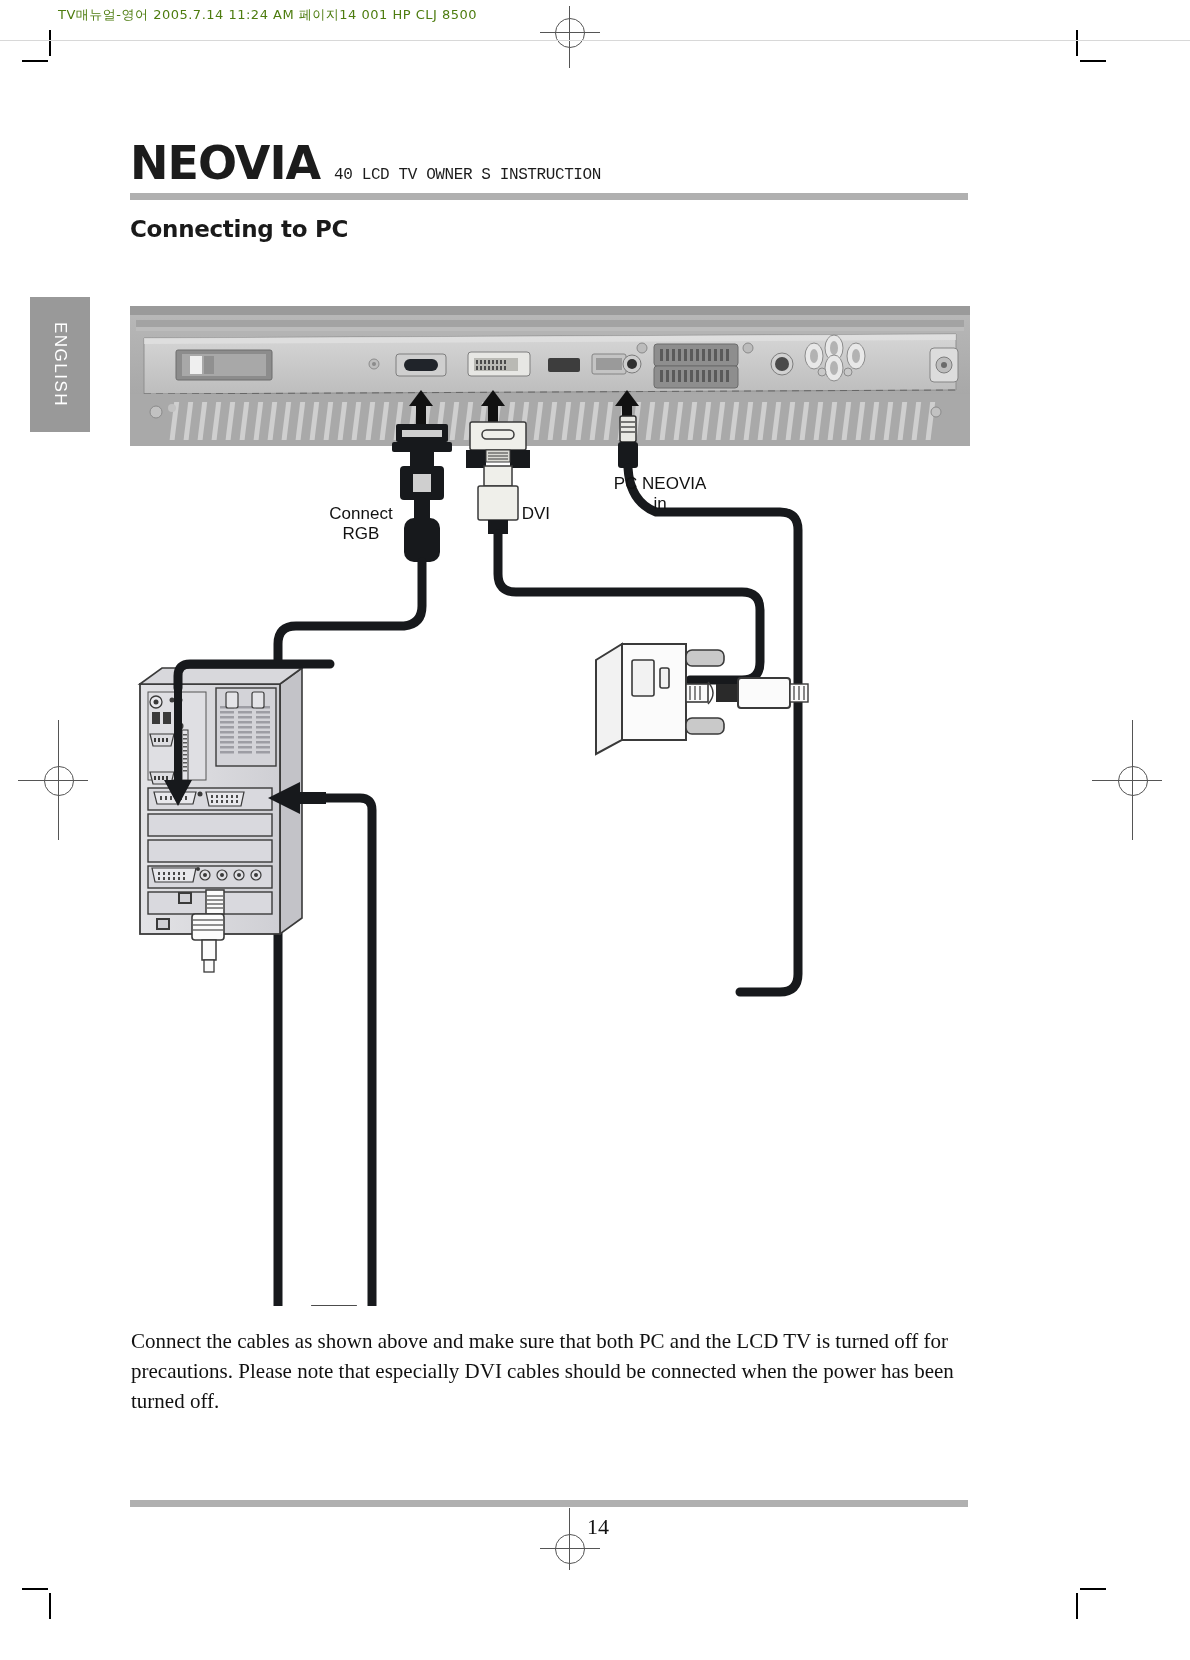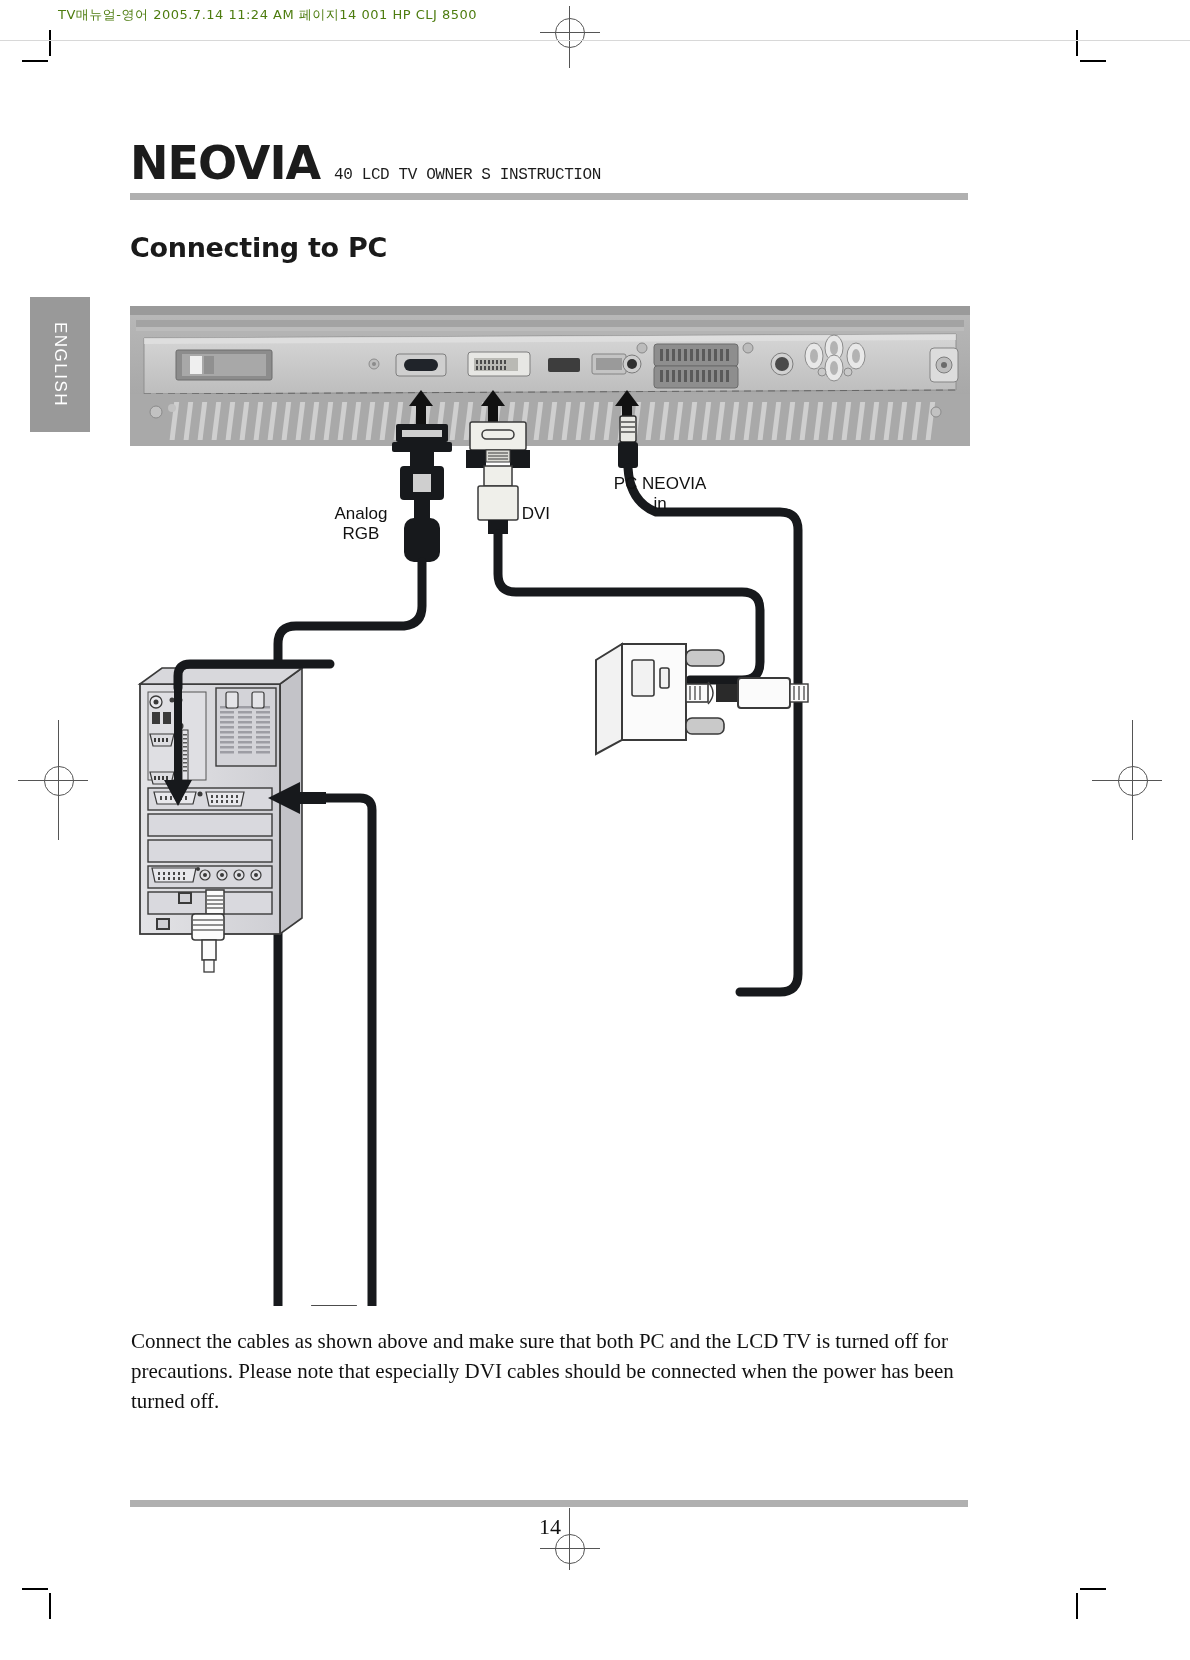--- a/index.html
+++ b/index.html
@@ -32,39 +32,39 @@
     font-weight:bold;font-size:46px;letter-spacing:-1px;color:#1c1c1c;line-height:1;
   }
   .brandsub{
     font-family:Liberation Mono, monospace;
     font-size:16px;color:#1c1c1c;margin-left:14px;letter-spacing:-.4px;white-space:nowrap;
   }
   .rule-top{position:absolute;left:130px;top:193px;width:838px;height:7px;background:#b0b0b0;}
   .rule-bottom{position:absolute;left:130px;top:1500px;width:838px;height:7px;background:#b0b0b0;}
 
   .h1{
-    position:absolute;left:130px;top:232px;
+    position:absolute;left:130px;top:216px;
     font-family:"DejaVu Sans", sans-serif;
-    font-weight:bold;font-size:27px;letter-spacing:-.3px;color:#1a1a1a;
+    font-weight:bold;font-size:23px;letter-spacing:-.3px;color:#1a1a1a;
   }
 
   .langtab{
     position:absolute;left:30px;top:297px;width:60px;height:135px;background:#999999;
   }
   .langtab span{
     position:absolute;left:0;top:0;width:135px;height:60px;
     transform:rotate(90deg);transform-origin:30px 30px;
     color:#fff;font-size:17px;letter-spacing:1.5px;
     display:flex;align-items:center;justify-content:center;
     font-family:"Liberation Sans", sans-serif;
   }
 
   .pagenum{
     position:absolute;left:0;top:1514px;width:1100px;text-align:center;
-    font-family:"Liberation Serif", serif;font-size:22px;color:#111;
+    font-family:"Liberation Serif", serif;font-size:22px;color:#111;padding-left:48px;
   }
 
   .bodytext{
     position:absolute;left:131px;top:1327px;width:845px;
     font-family:"Liberation Serif", serif;font-size:21px;line-height:1.42;color:#111;
   }
 
   
   .figure{position:absolute;left:130px;top:306px;width:840px;height:1000px;}
   .fig-svg{position:absolute;left:0;top:0;}
@@ -617,21 +617,21 @@
         <g stroke="#3a3a3a" stroke-width="1.2">
           <line x1="191" y1="1200" x2="217" y2="1200"></line>
           <line x1="191" y1="1206" x2="217" y2="1206"></line>
           <line x1="191" y1="1212" x2="217" y2="1212"></line>
         </g>
         <rect x="196" y="1218" width="16" height="10" fill="#17191c"></rect>
       </g>
     </svg>
 
     <div class="lbl lbl-analog">
-      <span>Analog</span><br>
+      <span>Connect</span><br>
       <span>RGB</span>
     </div>
     <div class="lbl lbl-dvi">DVI</div>
     <div class="lbl lbl-audio">
       <span>PC NEOVIA</span><br>
       <span>in</span>
     </div>
   </div>
 
   <div class="bodytext">

